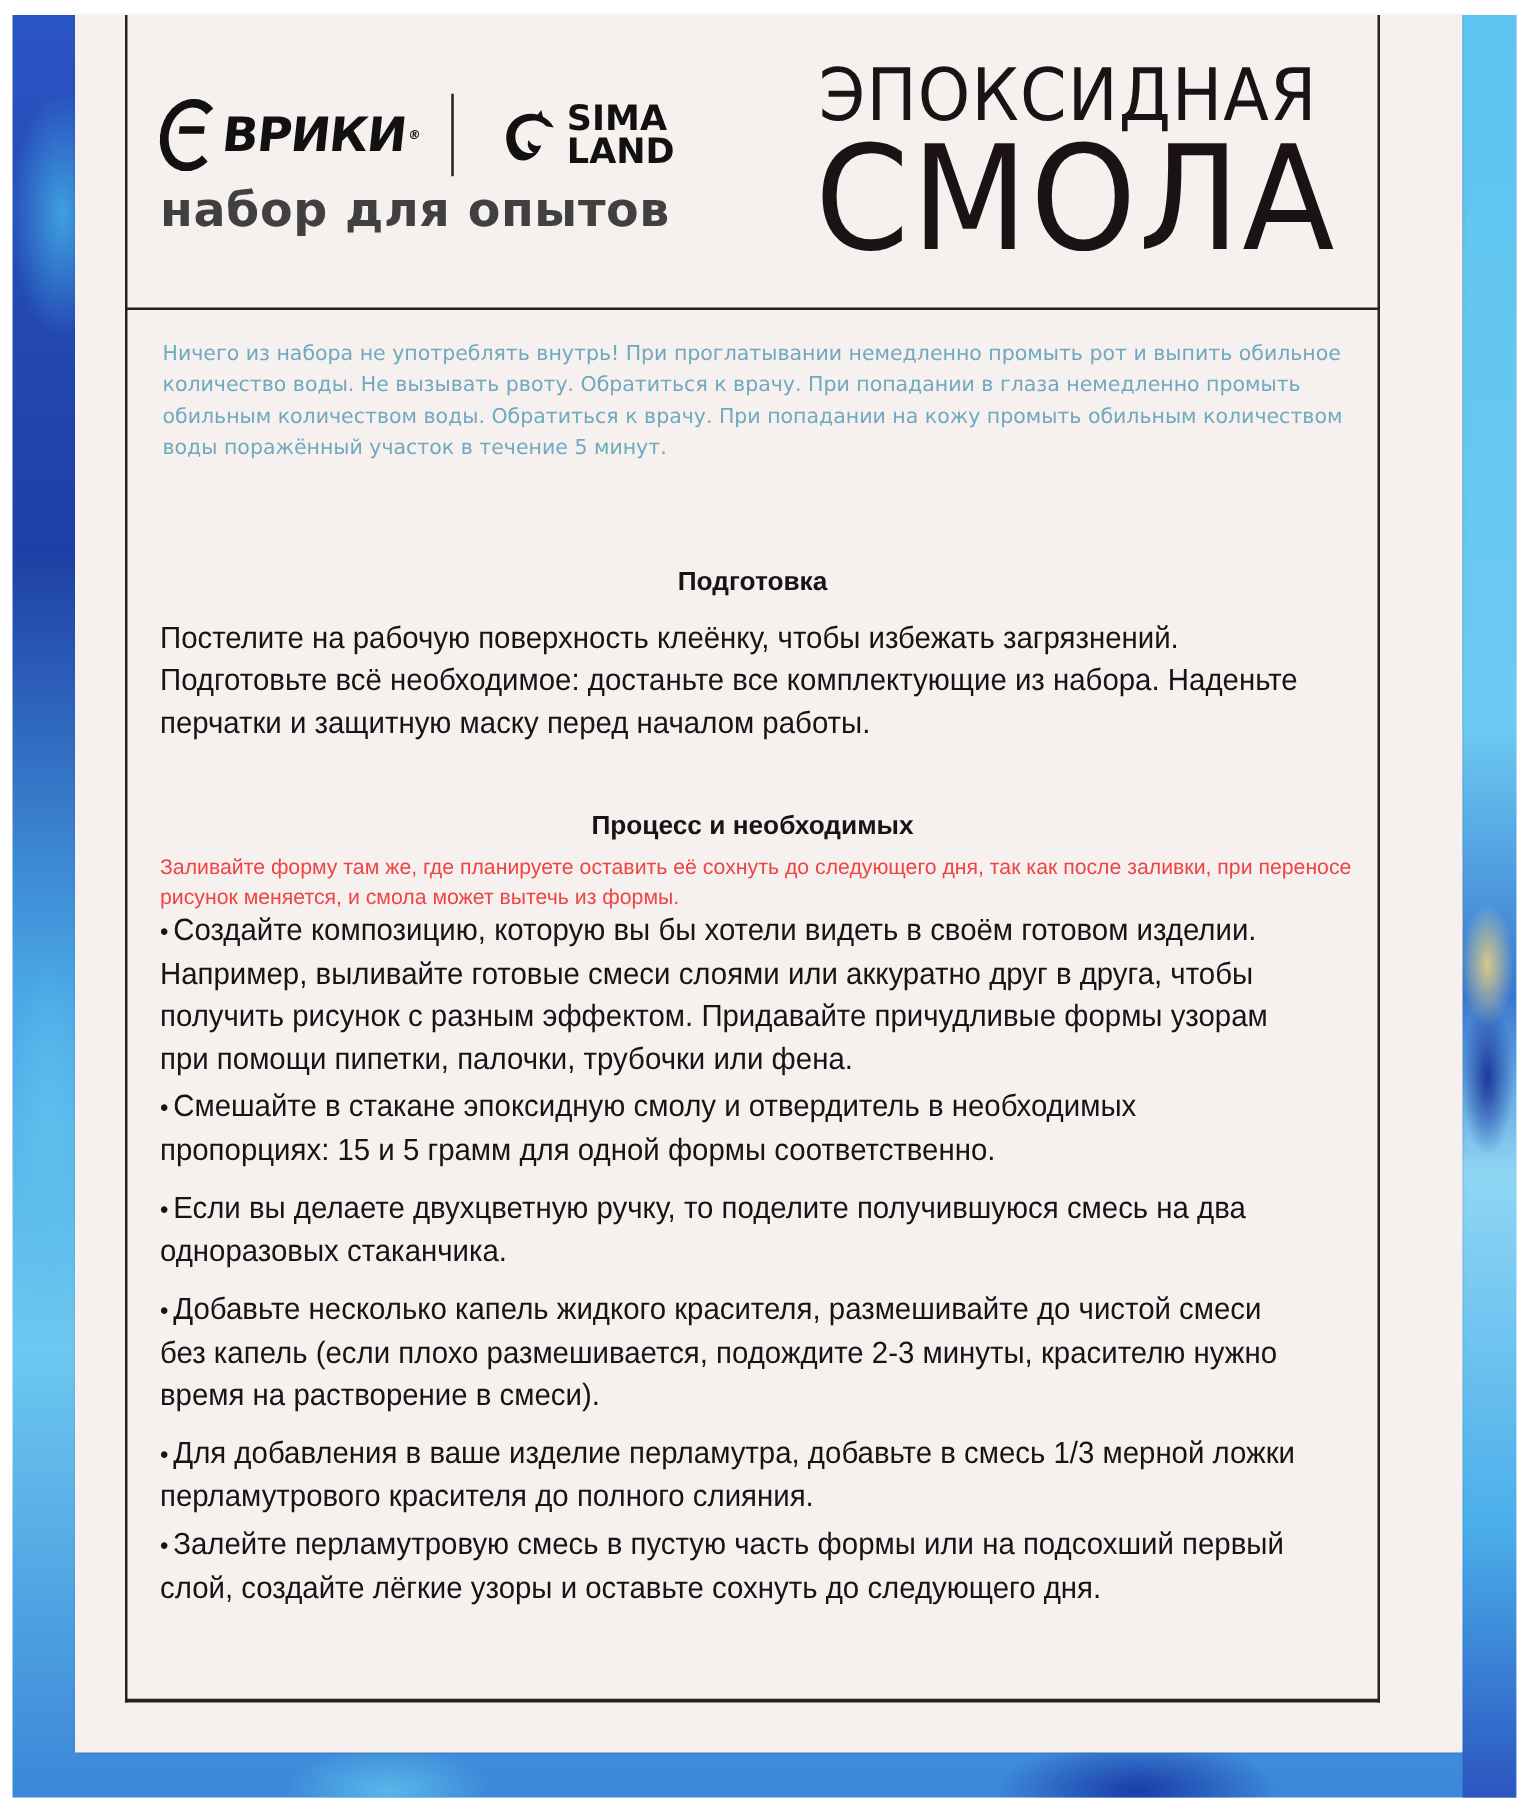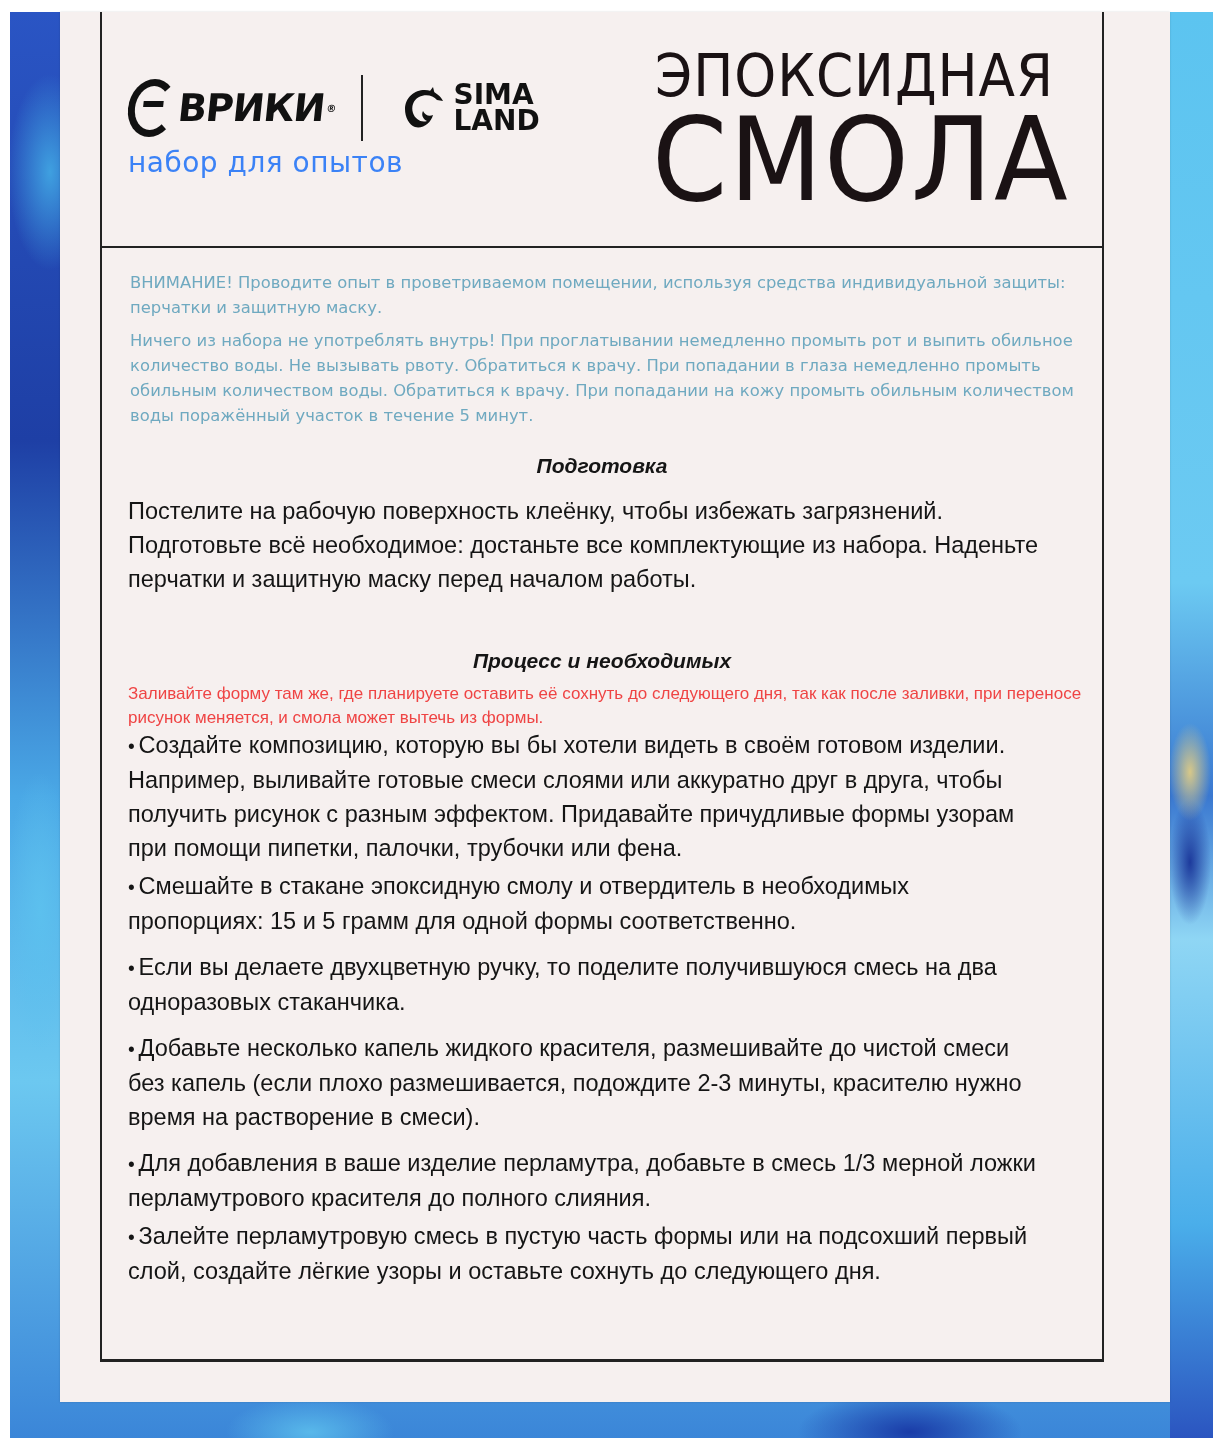--- a/index.html
+++ b/index.html
@@ -47,50 +47,50 @@
   .evrika .e-mark {
     display: inline-block; width: 34px; height: 44px; border: 7px solid #111;
     border-left-color: transparent; border-radius: 50%; margin-right: 2px; position: relative;
     transform: scaleX(-1);
   }
   .evrika .e-mark::after {
     content: ""; position: absolute; left: 6px; top: 15px; width: 20px; height: 6px; background: #111;
   }
   .reg { font-size: 10px; vertical-align: top; margin-left: 2px; }
   .logo-sep { width: 2px; height: 66px; background: #222; margin: 0 34px 0 26px; }
-  .sima { display: flex; align-items: center; }
+  .sima { display: flex; align-items: flex-end; }
   .dolphin { width: 50px; height: 50px; margin-right: 6px; }
   .sima-text {
     font-family: "DejaVu Sans", sans-serif; font-weight: bold; font-size: 28px; line-height: 26px; color: #111;
     letter-spacing: 0px;
   }
   .subtitle {
     position: absolute; left: 128px; top: 146px; font-family: "DejaVu Sans", sans-serif;
-    font-size: 28px; color: #3b82f6; font-weight: normal; letter-spacing: 0.5px;
+    font-size: 38px; color: #404040; font-weight: bold; letter-spacing: 0.5px;
   }
   .title-1 {
     position: absolute; left: 655px; top: 44px; width: 440px;
     font-family: "DejaVu Sans", sans-serif; font-size: 58px; color: #1a1214; letter-spacing: 1px;
     font-weight: normal; line-height: 64px; transform: scaleX(0.92); transform-origin: left;
   }
   .title-2 {
     position: absolute; left: 652px; top: 100px; width: 460px;
     font-family: "DejaVu Sans", sans-serif; font-size: 116px; color: #1a1214;
     font-weight: normal; line-height: 120px; letter-spacing: 2px; transform: scaleX(0.93); transform-origin: left;
   }
   
   .warning {
     position: absolute; left: 130px; top: 270px; width: 960px;
     font-family: "DejaVu Sans", sans-serif; font-size: 16.4px; line-height: 25px; color: #6fa9c0;
   }
   .warning p { margin: 0 0 8px 0; }
   
   .section-title {
     position: absolute; left: 100px; width: 1004px; text-align: center;
-    font-family: "Liberation Sans", sans-serif; font-weight: bold; font-size: 21px; color: #151515; font-style: italic;
+    font-family: "Liberation Sans", sans-serif; font-weight: bold; font-size: 21px; color: #151515;
   }
   .body-text {
     position: absolute; left: 128px; width: 950px;
     font-family: "Liberation Sans", sans-serif; font-size: 24.5px; line-height: 34px; color: #151515;
     transform: scaleX(0.96); transform-origin: left top;
   }
   .note {
     position: absolute; left: 128px; top: 682px; width: 960px;
     font-family: "Liberation Sans", sans-serif; font-size: 17px; line-height: 24px; color: #ef4444;
   }
@@ -128,21 +128,20 @@
       <div>LAND</div>
     </div>
   </div>
 </div>
 
 <div class="subtitle">набор для опытов</div>
 <div class="title-1">ЭПОКСИДНАЯ</div>
 <div class="title-2">СМОЛА</div>
 
 <div class="warning">
-  <p>ВНИМАНИЕ! Проводите опыт в проветриваемом помещении, используя средства индивидуальной защиты: перчатки и защитную маску.</p>
   <p>Ничего из набора не употреблять внутрь! При проглатывании немедленно промыть рот и выпить обильное количество воды. Не вызывать рвоту. Обратиться к врачу. При попадании в глаза немедленно промыть обильным количеством воды. Обратиться к врачу. При попадании на кожу промыть обильным количеством воды поражённый участок в течение 5 минут.</p>
 </div>
 
 <div class="section-title" style="top:454px;">Подготовка</div>
 <div class="body-text" style="top:494px;">Постелите на рабочую поверхность клеёнку, чтобы избежать загрязнений. Подготовьте всё необходимое: достаньте все комплектующие из набора. Наденьте перчатки и защитную маску перед началом работы.</div>
 
 <div class="section-title" style="top:649px;">Процесс и необходимых</div>
 <div class="note">Заливайте форму там же, где планируете оставить её сохнуть до следующего дня, так как после заливки, при переносе рисунок меняется, и смола может вытечь из формы.</div>
 
 <div class="bullets">

